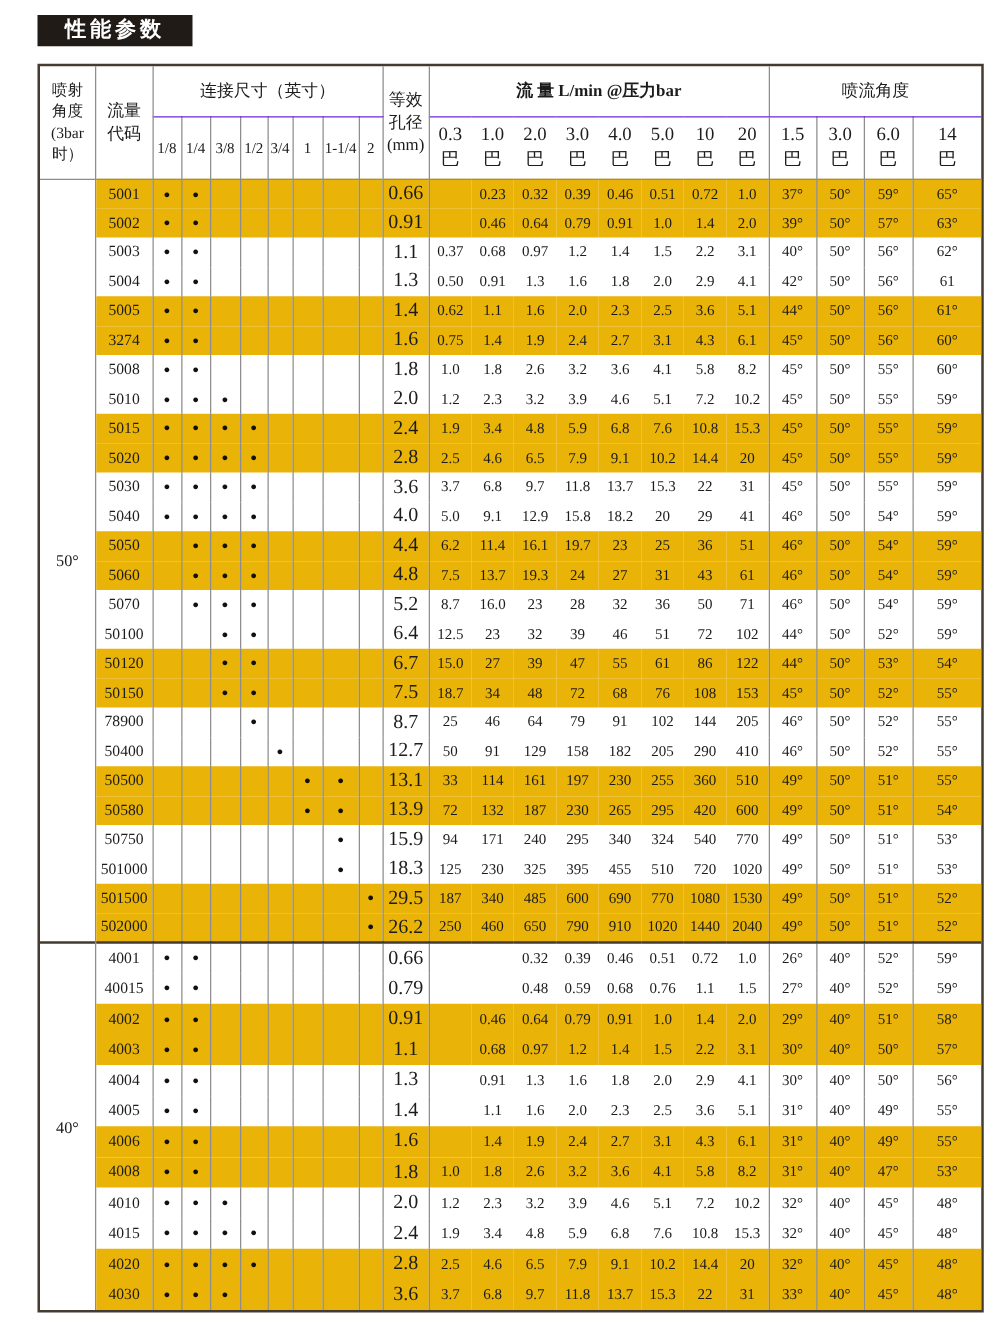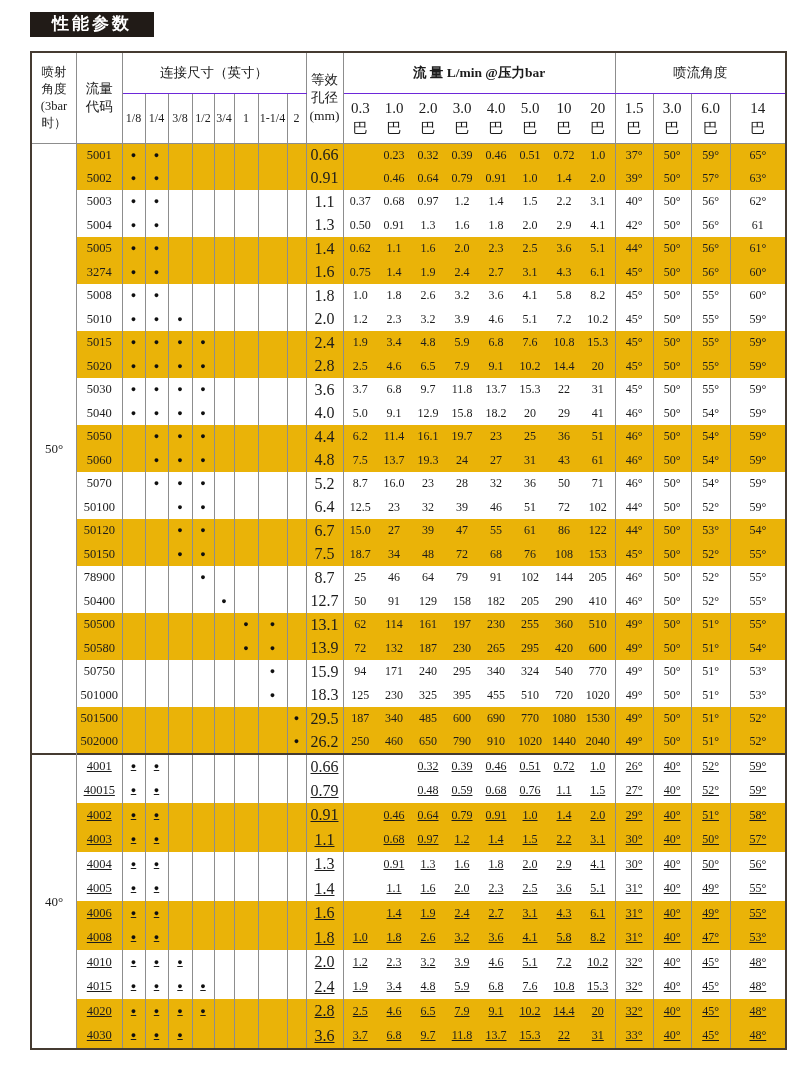--- a/index.html
+++ b/index.html
@@ -52,21 +52,21 @@
   th, td { text-align: center; vertical-align: middle; padding: 0; font-weight: normal; }
   .br { border-right: 1px solid #8d8d8d; }
   thead tr.grp th { height: 40px; font-size: 13.5px; }
   thead tr.sub th { height: 50px; border-bottom: 1px solid #8d8d8d; }
   thead th.span2 { border-bottom: 1px solid #8d8d8d; white-space: pre-line; line-height: 1.3; font-size: 12.5px; }
   thead th.grp-line { border-bottom: 1px solid #6d28d9; }
   thead th.flow-lab { font-weight: bold; font-size: 13px; }
   .size-h { font-weight: normal; font-size: 12px; }
   .press { white-space: pre-line; line-height: 1.35; font-size: 15px; text-align: center; }
   tbody tr { height: 23.5px; }
-  tbody.s40 tr { height: 24.5px; text-decoration: underline; }
+  tbody.s40 tr { height: 24.5px; }
   tbody.s40 { border-top: 2px solid #453b31; }
   tbody tr.shaded { background: #eab308; margin-left: 24px; }
   td.code { font-size: 12.5px; }
   td.dotc { font-size: 9px; color: #101010; line-height: 1; }
   td.mm { font-size: 16px; }
   td.fl { font-size: 12px; }
   td.an { font-size: 12px; }
 </style>
 </head>
 <body>
@@ -643,21 +643,21 @@
           <td class="br code">50500</td>
           <td class="br dotc"></td>
           <td class="br dotc"></td>
           <td class="br dotc"></td>
           <td class="br dotc"></td>
           <td class="br dotc"></td>
           <td class="br dotc">●</td>
           <td class="br dotc">●</td>
           <td class="br dotc"></td>
           <td class="br mm">13.1</td>
-          <td class="fl">62</td>
+          <td class="fl">33</td>
           <td class="fl">114</td>
           <td class="fl">161</td>
           <td class="fl">197</td>
           <td class="fl">230</td>
           <td class="fl">255</td>
           <td class="fl">360</td>
           <td class="br fl">510</td>
           <td class="br an">49°</td>
           <td class="br an">50°</td>
           <td class="br an">51°</td>

